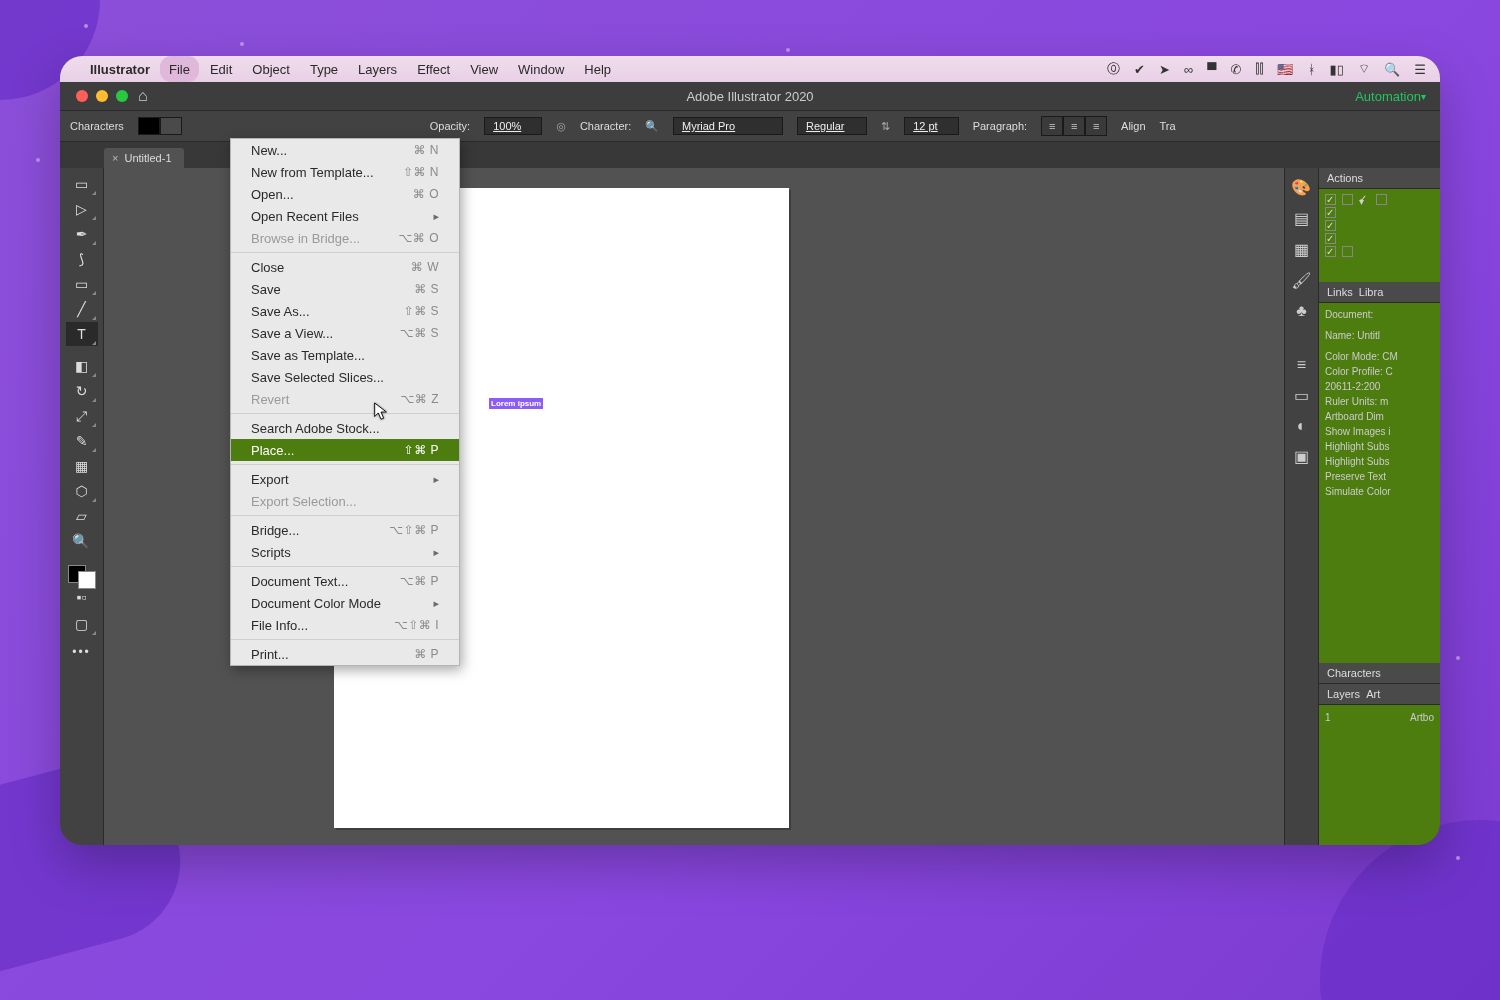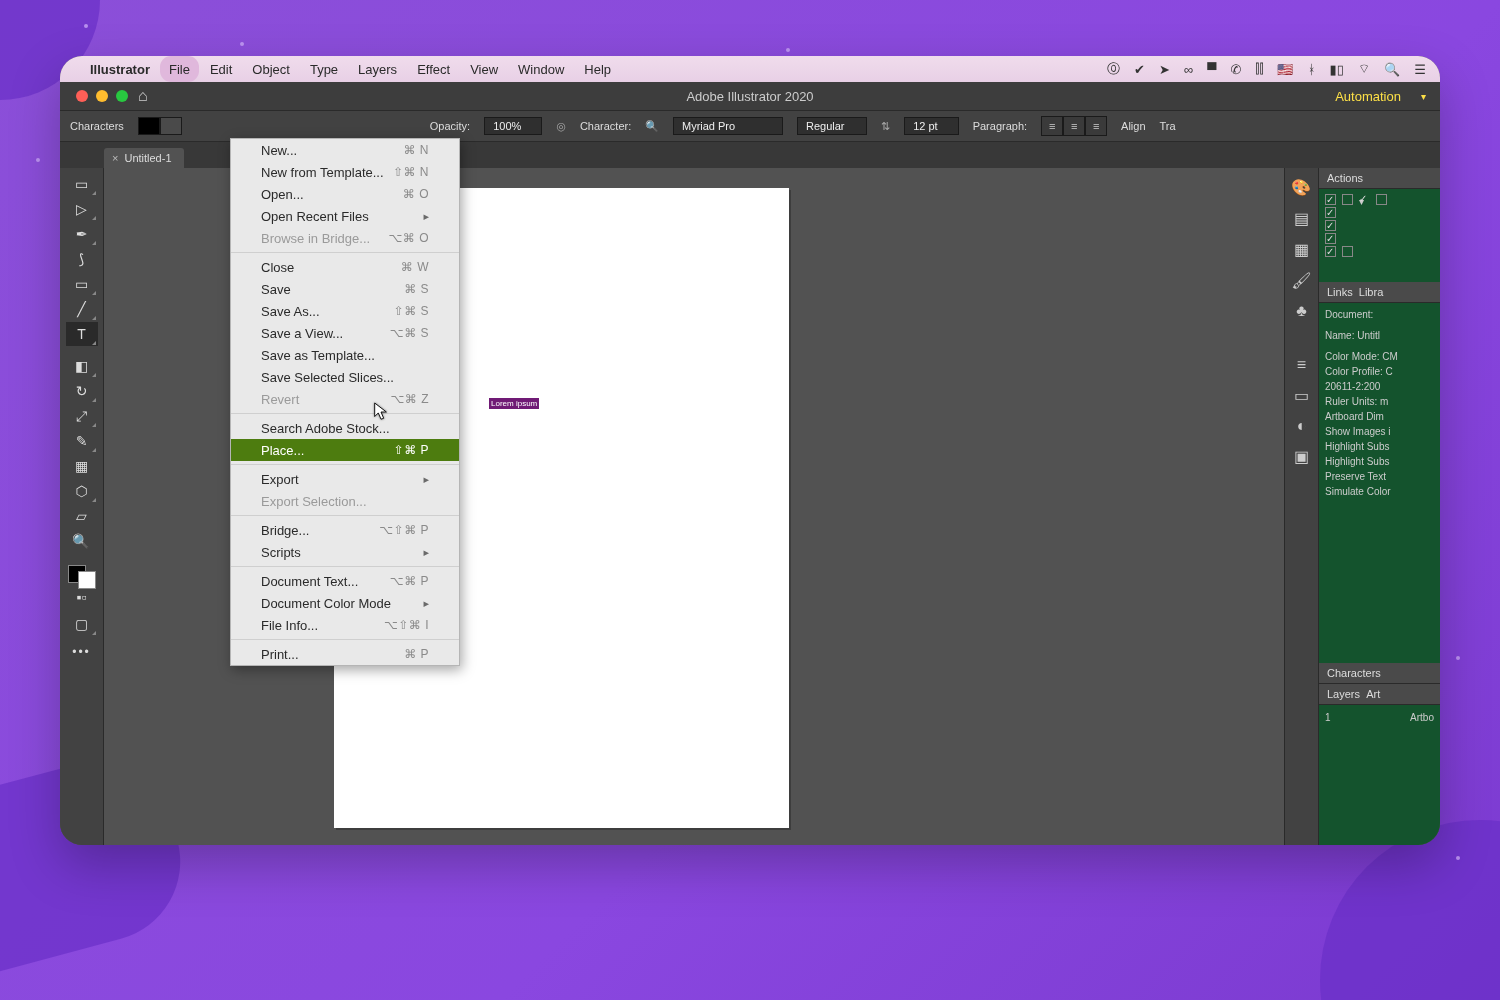--- a/index.html
+++ b/index.html
@@ -16,57 +16,57 @@
 .menubar .app-name { font-weight: 600; padding: 0 8px; }
 .m-item { padding: 0 9px; height: 100%; display: flex; align-items: center; cursor: default; }
 .m-item.active { background: #e0b8dc; border-radius: 11px; }
 .menubar-right { margin-left: auto; display: flex; align-items: center; gap: 14px; color: #333; }
 .menubar-right span { font-size: 13px; }
 .titlebar { height: 28px; background: #3d3d3d; display: flex; align-items: center; position: relative; }
 .traffic { display: flex; gap: 8px; padding-left: 16px; }
 .traffic span { width: 12px; height: 12px; border-radius: 50%; display:inline-block; }
 .traffic .r { background: #ff5f57; } .traffic .y { background: #febc2e; } .traffic .g { background: #28c840; }
 .ai-title { position: absolute; left: 50%; transform: translateX(-50%); color: #ccc; font-size: 13px; }
-.title-right { position:absolute; right:14px; display:flex; align-items:center; gap:20px; color:#fde047; font-size:13px;}
+.title-right { position:absolute; right:14px; display:flex; align-items:center; gap:0; color:#22c55e; font-size:13px;}
 .title-right .chev{font-size:10px;}
 .optbar { height: 32px; background: #424242; border-top: 1px solid #2a2a2a; border-bottom: 1px solid #2a2a2a; display: flex; align-items: center; padding: 0 10px; gap: 14px; color: #ccc; font-size: 11px; }
 .optbar .lab { color: #ddd; }
-.optbar .field { background: #2f2f2f; border: 1px solid #1a1a1a; padding: 2px 20px 2px 8px; color: #eee; position: relative; font-size:11px;}
+.optbar .field { background: #2f2f2f; border: 1px solid #1a1a1a; padding: 2px 20px 2px 8px; color: #eee; position: relative; font-size:11px;text-decoration:underline;}
 .optbar .swatches { display:flex; gap:0; }
 .optbar .swatches span { width:22px; height:18px; display:inline-block; border:1px solid #1a1a1a; }
 .optbar .swatches .fill { background:#000; }
 .optbar .swatches .str { background:#4a4a4a; }
 .btngrp { display:flex; }
 .btngrp span { width:22px; height:20px; border:1px solid #1a1a1a; background:#3a3a3a; display:flex; align-items:center; justify-content:center; font-size:11px;}
 .tabbar { height: 26px; background: #383838; display:flex; align-items:flex-end; padding-left: 44px; gap:0;}
 .doc-tab { background:#525252; color:#ddd; font-size:11px; padding: 4px 12px 4px 8px; display:flex; align-items:center; gap:6px; border-top-left-radius:3px; border-top-right-radius:3px;}
 .doc-tab .x { font-size:11px; color:#bbb; cursor:default;}
 .workspace { position: absolute; top: 112px; bottom: 0; left: 0; right: 0; display: flex; background:#525252;}
 .toolcol { width: 44px; background:#424242; border-right:1px solid #2a2a2a; display:flex; flex-direction:column; align-items:center; padding-top:4px; gap:1px;}
 .tool { width:32px; height:24px; display:flex; align-items:center; justify-content:center; color:#ddd; font-size:14px; cursor:default; position:relative;}
 .tool.sel { background:#2a2a2a; }
 .tool .tri { position:absolute; bottom:1px; right:2px; width:0; height:0; border-left:4px solid transparent; border-bottom:4px solid #888;}
 .toolcol .colorslot { margin-top:4px; width:28px; height:24px; position:relative;}
 .toolcol .colorslot .f{position:absolute; width:18px;height:18px; background:#000; border:1px solid #888; top:0; left:0;}
 .toolcol .colorslot .s{position:absolute; width:18px;height:18px; background:#fff; border:1px solid #888; bottom:0; right:0;}
 .toolcol .ellipsis { color:#ddd; letter-spacing:2px; font-size:12px; margin-top:6px;}
 .canvas-area { flex:1; background:#525252; position:relative; overflow:hidden;}
 .artboard { position:absolute; top:20px; left:230px; width:455px; height:640px; background:#fff; box-shadow: 2px 2px 0 rgba(0,0,0,.25);}
-.loremsel { position:absolute; top:210px; left:155px; background:#701a75; color:#fff; font-size:8px; padding:1px 2px;}
+.loremsel { position:absolute; top:210px; left:155px; background:#8b5cf6; color:#fff; font-size:8px; padding:1px 2px;font-weight:bold;}
 .rightdock { width:34px; background:#424242; border-left:1px solid #2a2a2a; display:flex; flex-direction:column; align-items:center; gap:12px; padding-top:10px;}
 .rightdock span { color:#ccc; font-size:16px;}
-.panels { width:122px; background:#14532d; border-left:1px solid #2a2a2a; color:#ddd; font-size:11px; overflow:hidden;}
+.panels { width:122px; background:#4d7c0f; border-left:1px solid #2a2a2a; color:#ddd; font-size:11px; overflow:hidden;}
 .panel-title { padding:4px 8px; background:#4a4a4a; border-bottom:1px solid #2a2a2a; display:flex; align-items:center;}
 .panel-body { padding:4px 6px; font-size:10px; line-height:15px; color:#ccc;}
 .panel-body .row{display:flex; align-items:center; gap:6px; padding:1px 0;}
 .panel-body .ck{width:11px;height:11px;border:1px solid #888; display:inline-block; position:relative;}
 .panel-body .ck.on::after{content:"✓"; position:absolute; top:-3px; left:0; font-size:10px; color:#ddd;}
 
 .dropdown { position: absolute; top: 82px; left: 170px; width: 230px; background: #e9e9e9; border: 1px solid #b5b5b5; box-shadow: 2px 4px 12px rgba(0,0,0,.35); font-size: 13px; color: #2a2a2a; z-index: 50; }
-.dropdown .dd-item { display:flex; align-items:center; justify-content:space-between; padding: 2px 30px; height:22px; cursor:default;}
+.dropdown .dd-item { display:flex; align-items:center; justify-content:space-between; padding: 2px 20px; height:22px; cursor:default;}
 .dropdown .dd-item.disabled { color:#9a9a9a; }
 .dropdown .dd-item.hl { background:#4d7c0f; color:#fff; }
 .dropdown .dd-item.hl .sc { color:#fff;}
 .dropdown .sc { color:#8a8a8a; font-size:12px; letter-spacing:0.5px;}
 .dropdown .sep { height:1px; background:#cfcfcf; margin:3px 0;}
 .dropdown .sub::after { content:"▸"; color:#6a6a6a; font-size:11px;}
 
 .cursor { position:absolute; top:346px; left:312px; width:18px; height:20px; z-index:60; pointer-events:none;}
 .cursor svg { width:100%; height:100%; filter: drop-shadow(0 0 1px rgba(0,0,0,.5));}
 </style>

